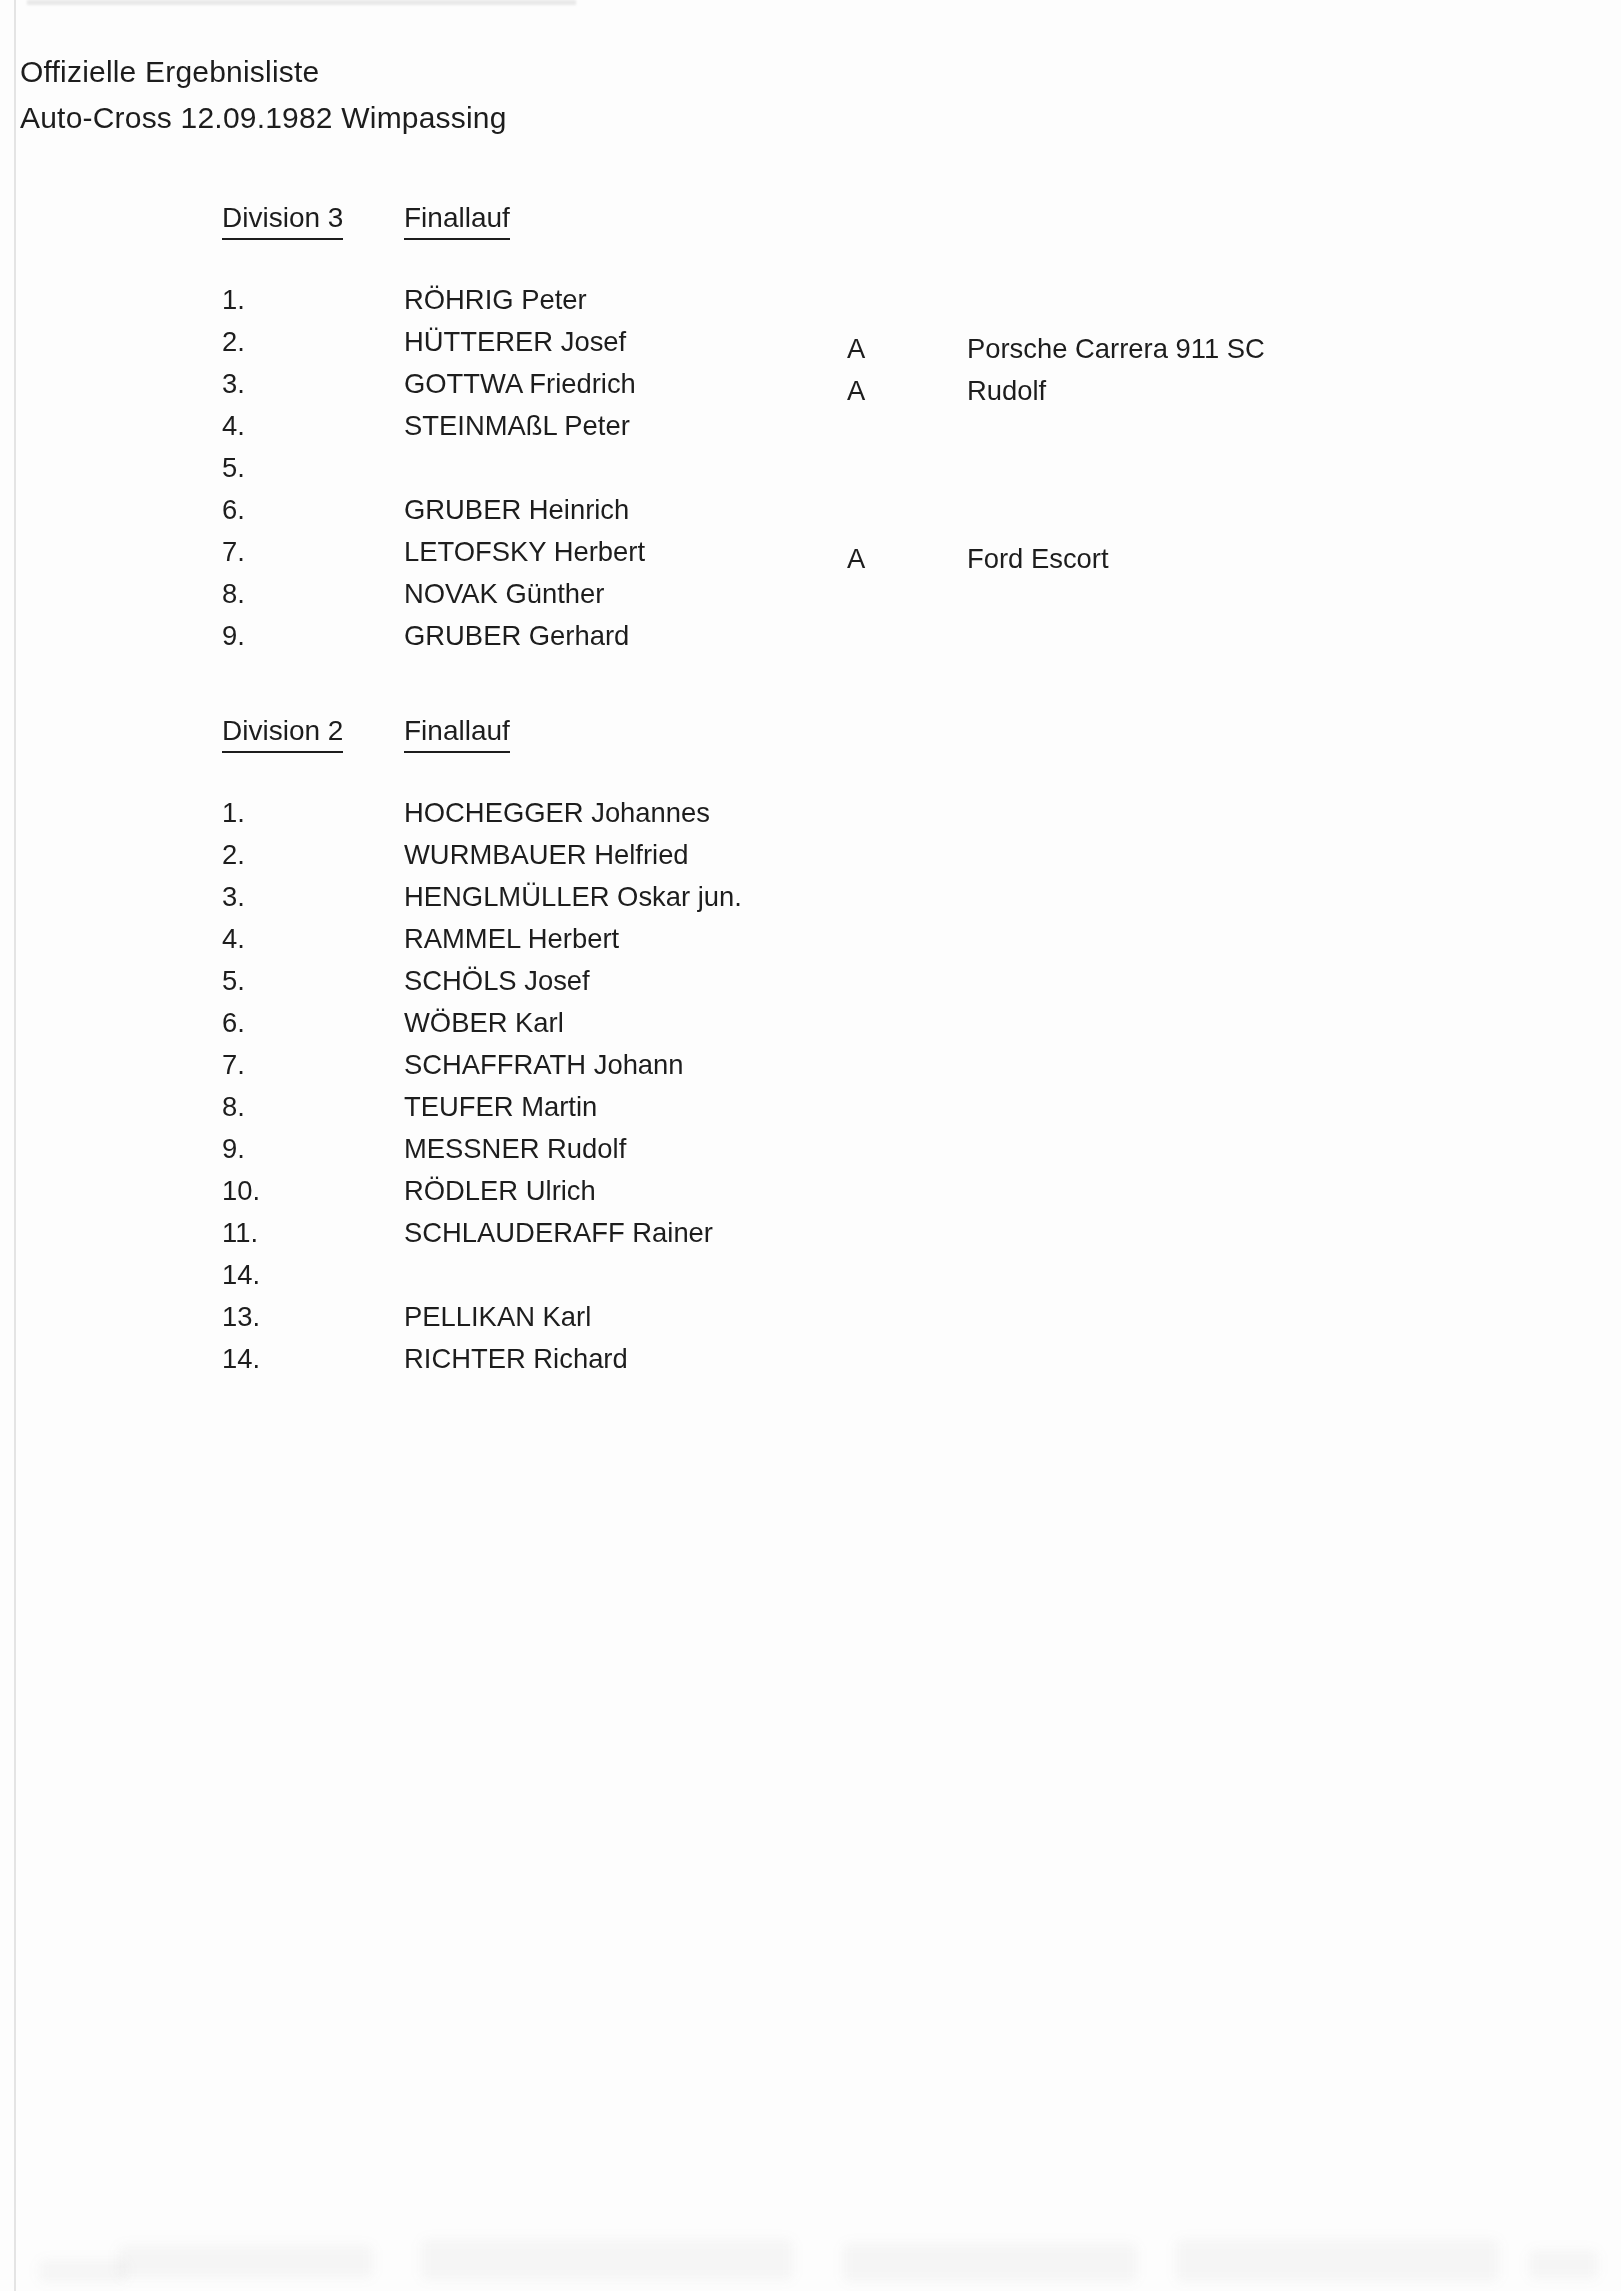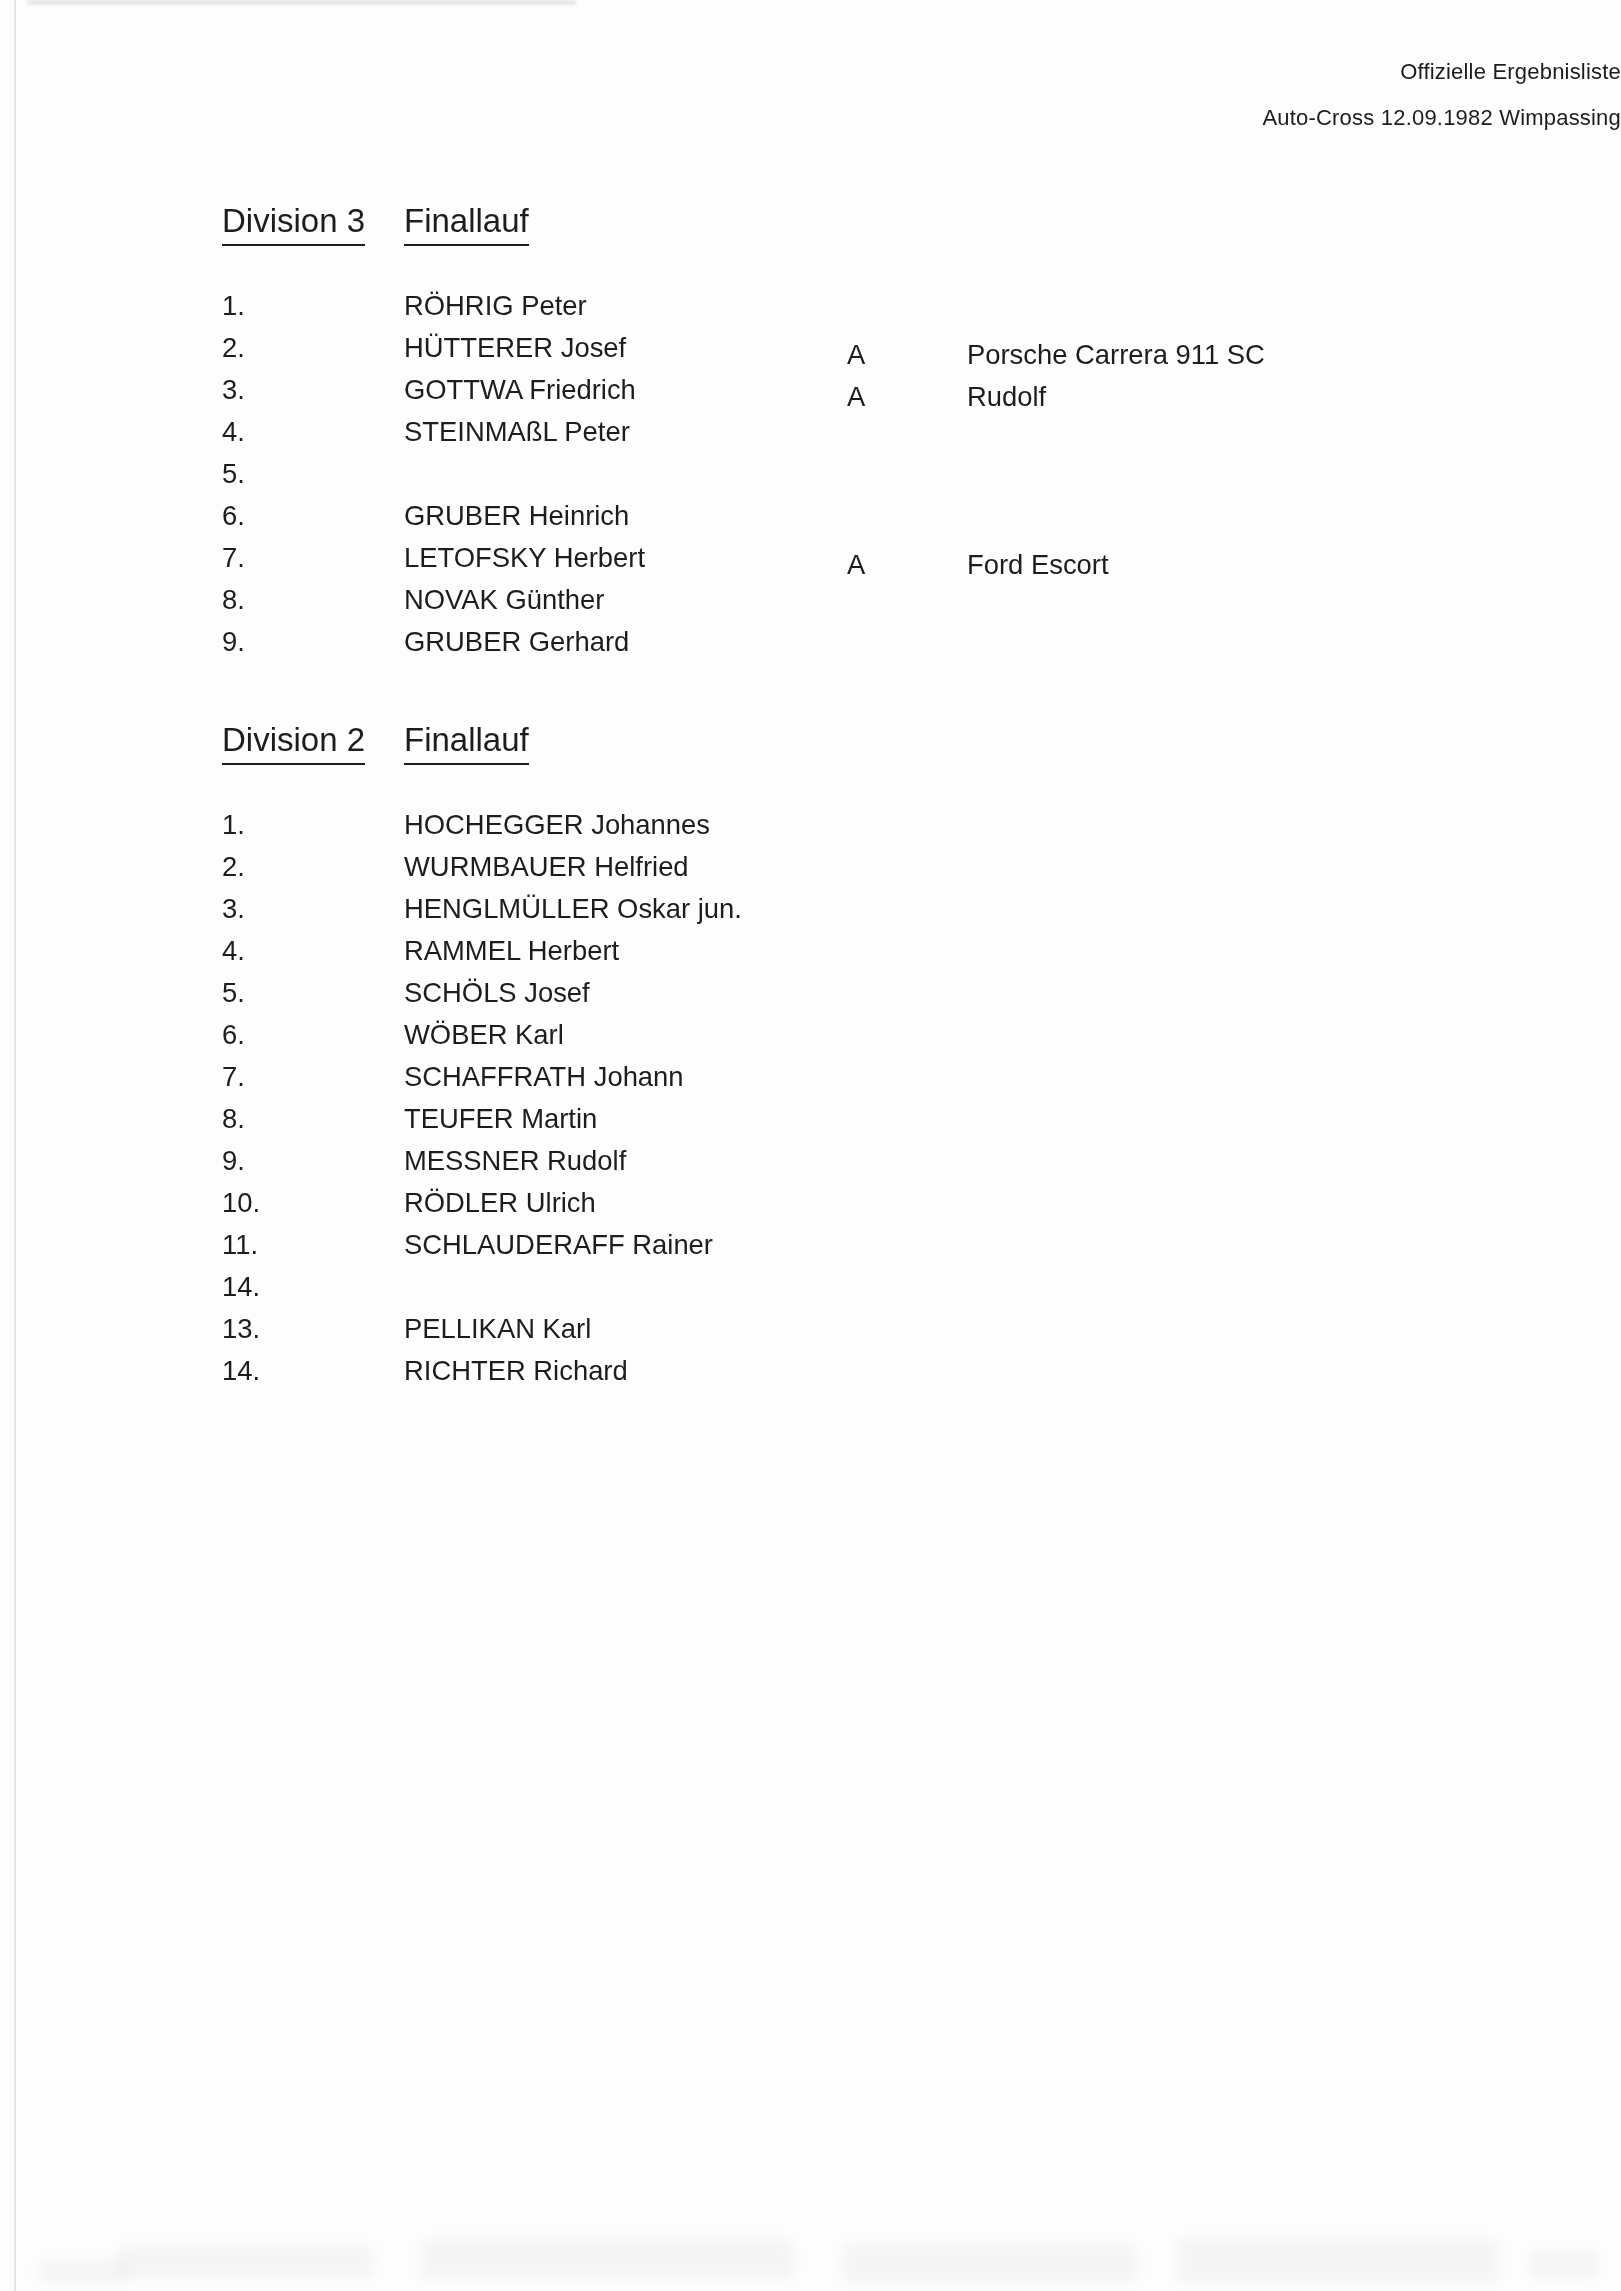--- a/index.html
+++ b/index.html
@@ -46,36 +46,36 @@
   }
   .sm1 { left: 118px;  top: 2245px; width: 255px; height: 33px; }
   .sm2 { left: 421px;  top: 2239px; width: 372px; height: 41px; }
   .sm3 { left: 843px;  top: 2243px; width: 294px; height: 39px; }
   .sm4 { left: 1176px; top: 2239px; width: 323px; height: 43px; }
   .sm5 { left: 39px;   top: 2260px; width: 88px;  height: 21.6px; }
   .sm6 { left: 1529px; top: 2250px; width: 69px;  height: 29px; }
 
   .title {
     padding-top: 49px;
-    padding-left: 29px;
-    text-align: right;
-    font-size: 22px;
+    padding-left: 20px;
+    text-align: left;
+    font-size: 30px;
     line-height: 46px;
     letter-spacing: 0.2px;
   }
 
   #sections {
     margin: 61px 0 0 222px;
   }
   .division-section + .division-section {
     margin-top: 58px;
   }
   .sec-head {
     display: flex;
-    font-size: 33px;
+    font-size: 28px;
   }
   .head-slot {
     display: inline-block;
     width: 182px;
   }
   .u {
     display: inline-block;
     border-bottom: 2px solid #1d1d1d;
     padding-bottom: 3.9px;
   }

